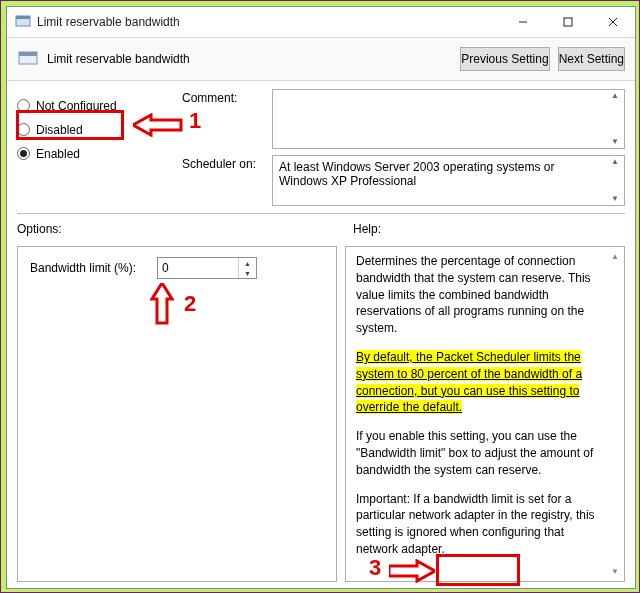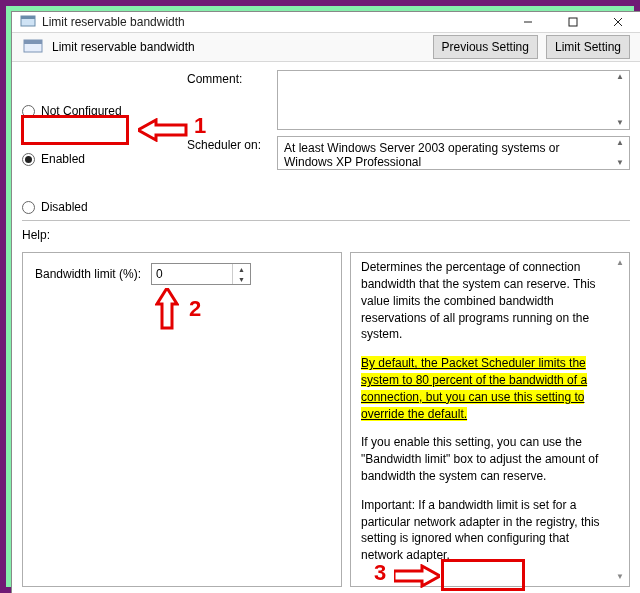--- a/index.html
+++ b/index.html
@@ -1,45 +1,45 @@
 <!DOCTYPE html>
 <html><head>
 <meta charset="utf-8">
 <style>
   * { box-sizing: border-box; font-family: "Segoe UI", Tahoma, sans-serif; }
   body { margin: 0; background: #fff; }
-  .outer { width: 640px; height: 593px; border: 6px solid #701a75; position: relative; background:#86efac; }
+  .outer { width: 640px; height: 593px; border: 1px solid #701a75; position: relative; background:#bef264; }
   .window { position:absolute; left:5px; top:5px; width:630px; height:583px; background:#fff; border:1px solid #888; display:flex; flex-direction:column; }
   .titlebar { height:30px; display:flex; align-items:center; font-size:12px; color:#222; }
   .titlebar .title { padding-left:8px; display:flex; align-items:center; gap:6px; flex:1; }
   .titlebar .winbtns { display:flex; height:100%; }
   .winbtn { width:45px; display:flex; align-items:center; justify-content:center; font-size:14px; }
   .winbtn svg { stroke:#222; }
   .subhdr { height:44px; border-top:1px solid #d8d8d8; border-bottom:1px solid #d8d8d8; background:#f9f9f9; display:flex; align-items:center; padding:0 10px; gap:8px; }
   .subhdr .sublabel { font-size:12px; flex:1; }
-  .navbtn { font-size:12px; height:24px; padding:0 8px; background:#e1e1e1; border:1px solid #adadad; }
+  .navbtn { font-size:12px; height:24px; padding:0 0; background:#e1e1e1; border:1px solid #adadad; }
   .upper { position:relative; padding:8px 10px 4px 10px; display:flex; }
   .state-col { width:165px; display:flex; flex-direction:column; gap:10px; padding-top:10px; font-size:12px; }
-  .radio-row { display:flex; align-items:flex-end; gap:6px;margin-top:24px; }
+  .radio-row { display:flex; align-items:flex-start; gap:6px; }
   .radio { width:13px; height:13px; border:1px solid #666; border-radius:50%; background:#fff; position:relative; }
   .radio.checked::after { content:""; position:absolute; width:7px; height:7px; background:#222; border-radius:50%; left:2px; top:2px; }
   .comment-area { flex:1; display:flex; flex-direction:column; gap:6px; font-size:12px; }
   .label-row { display:flex; align-items:flex-start; gap:0; }
   .label-row .lbl { width:90px; text-align:left; padding-top:2px; }
   .commentbox { flex:1; height:60px; border:1px solid #aeaeae; background:#fff; position:relative; font-size:12px; padding:2px 18px 2px 4px; }
-  .supportbox { flex:1; height:34px; border:1px solid #aeaeae; background:#fff; position:relative; font-size:12px; padding:4px 18px 8px 6px; }
+  .supportbox { flex:1; height:51px; border:1px solid #aeaeae; background:#fff; position:relative; font-size:12px; padding:4px 18px 8px 6px; }
   .tiny-arrows { position:absolute; right:2px; top:2px; bottom:2px; width:14px; display:flex; flex-direction:column; justify-content:space-between; }
   .tiny-arrows div { font-size:8px; color:#666; text-align:center; line-height:8px; }
   .splitter { height:6px; display:flex; align-items:center; }
   .splitter .line { flex:1; border-top:1px solid #c0c0c0; }
   .pane-hdrs { display:flex; padding:6px 10px 4px 10px; font-size:12px; }
   .pane-hdrs .left { width:336px; }
   .lower { flex:1; display:flex; padding:6px 10px 6px 10px; gap:8px; }
   .options-pane { width:320px; border:1px solid #aeaeae; background:#fff; padding:10px 12px; font-size:12px; position:relative; }
-  .opt-row { display:flex; align-items:center; gap:10px; }
+  .opt-row { display:flex; align-items:center; gap:21px; }
   .spin { display:flex; border:1px solid #8d8d8d; height:22px; width:100px; background:#fff; }
   .spin input { border:none; width:80px; font-size:12px; padding:0 4px; outline:none; }
   .spin .spinbtns { width:18px; border-left:1px solid #ccc; display:flex; flex-direction:column; }
   .spin .sb { flex:1; display:flex; align-items:center; justify-content:center; font-size:7px; color:#444; }
   .help-pane { flex:1; border:1px solid #aeaeae; background:#fff; padding:6px 22px 10px 10px; font-size:12px; line-height:1.4; position:relative; overflow:hidden; }
   .help-pane p { margin:0 0 12px 0; }
   .hl { background:#ffff00;text-decoration:underline; }
   .scrollbar { position:absolute; right:2px; top:4px; bottom:4px; width:14px; display:flex; flex-direction:column; align-items:center; }
   .scrollbar .arr { font-size:8px; color:#888; }
   .ann-box1 { position:absolute; left:15px; top:109px; width:108px; height:30px; border:3px solid #e30000; pointer-events:none; z-index:50; }
@@ -90,36 +90,36 @@
 
     <div class="subhdr">
       <span class="appicon">
         <svg width="22" height="22" viewBox="0 0 22 22">
             <rect x="2" y="4" width="18" height="12" fill="#e6eefb" stroke="#7d95b5"></rect>
             <rect x="2" y="4" width="18" height="4" fill="#7d95b5"></rect>
           </svg>
       </span>
       <span class="sublabel">Limit reservable bandwidth</span>
       <button class="navbtn">Previous Setting</button>
-      <button class="navbtn">Limit Setting</button>
+      <button class="navbtn">Next Setting</button>
     </div>
 
     <div class="upper">
       <div class="state-col">
         <div class="radio-row">
           <span class="radio"></span>
           <span>Not Configured</span>
         </div>
         <div class="radio-row">
+          <span class="radio"></span>
+          <span>Disabled</span>
+        </div>
+        <div class="radio-row">
           <span class="radio checked"></span>
           <span>Enabled</span>
-        </div>
-        <div class="radio-row">
-          <span class="radio"></span>
-          <span>Disabled</span>
         </div>
       </div>
       <div class="comment-area">
         <div class="label-row">
           <span class="lbl">Comment:</span>
           <div class="commentbox">
             <span></span>
             <div class="tiny-arrows">
                 <div>▲</div>
                 <div>▼</div>
@@ -139,20 +139,21 @@
       </div>
     </div>
 
     <div class="splitter">
         <div style="width:10px"></div>
         <div class="line"></div>
         <div style="width:10px"></div>
       </div>
 
     <div class="pane-hdrs">
+      <div class="left">Options:</div>
       <div>Help:</div>
     </div>
 
     <div class="lower">
       <div class="options-pane">
         <div class="opt-row">
           <span>Bandwidth limit (%):</span>
           <div class="spin">
             <input type="text" value="0" style="">
             <div class="spinbtns">

